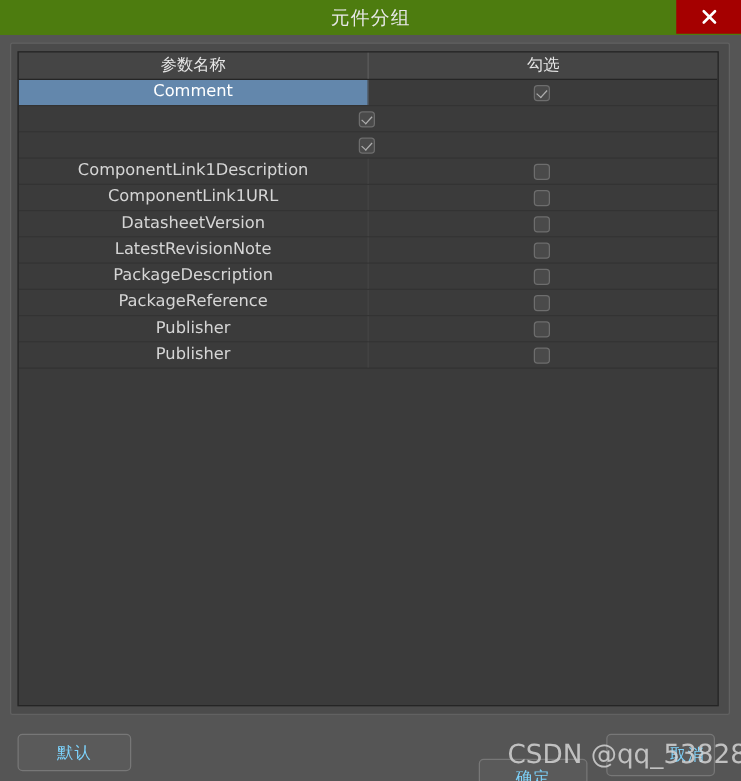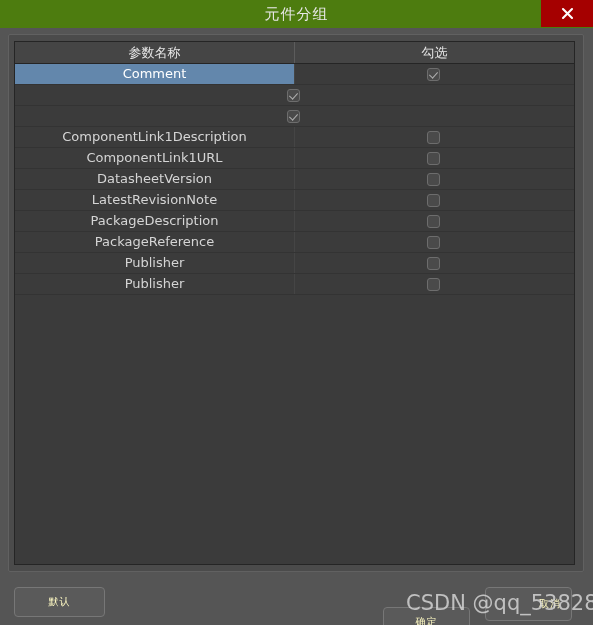--- a/index.html
+++ b/index.html
@@ -157,22 +157,22 @@
     border-width: 0 1.6px 1.6px 0;
     transform: rotate(42deg);
   }
 
   
   .btn {
     position: absolute;
     background: #5a5a5a;
     border: 1px solid #777777;
     border-radius: 4px;
-    color: #fef9c3;
-    font-size: 10px;
+    color: #7dd3fc;
+    font-size: 13px;
     display: flex;
     align-items: center;
     justify-content: center;
     box-sizing: border-box;
     cursor: pointer;
     letter-spacing: 1px;
   }
   #btn-default {
     left: 14px;
     top: 587px;

